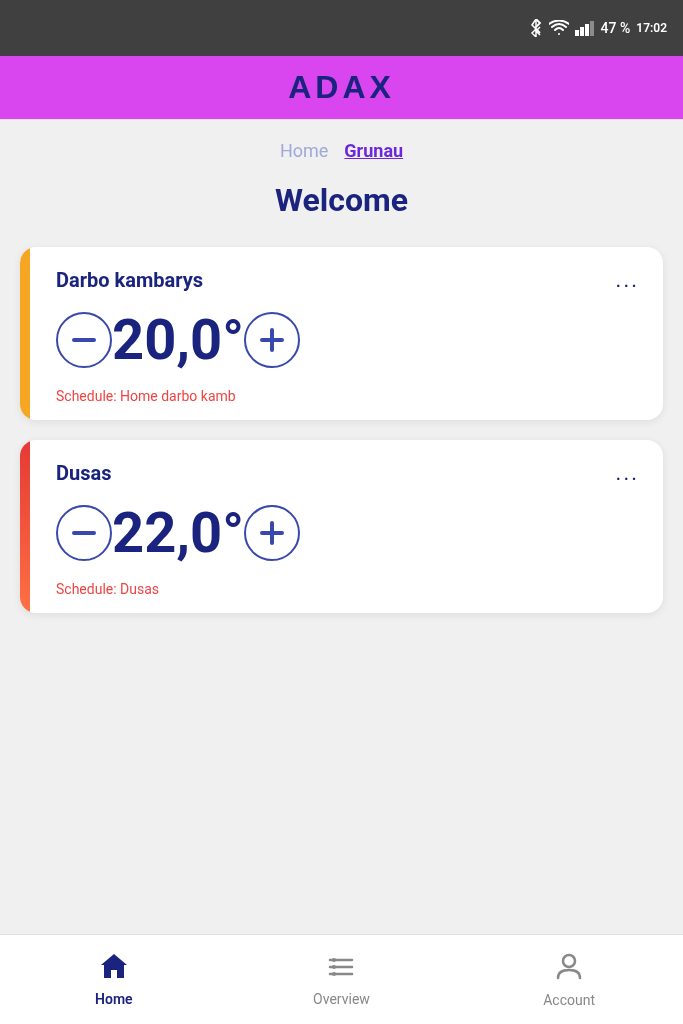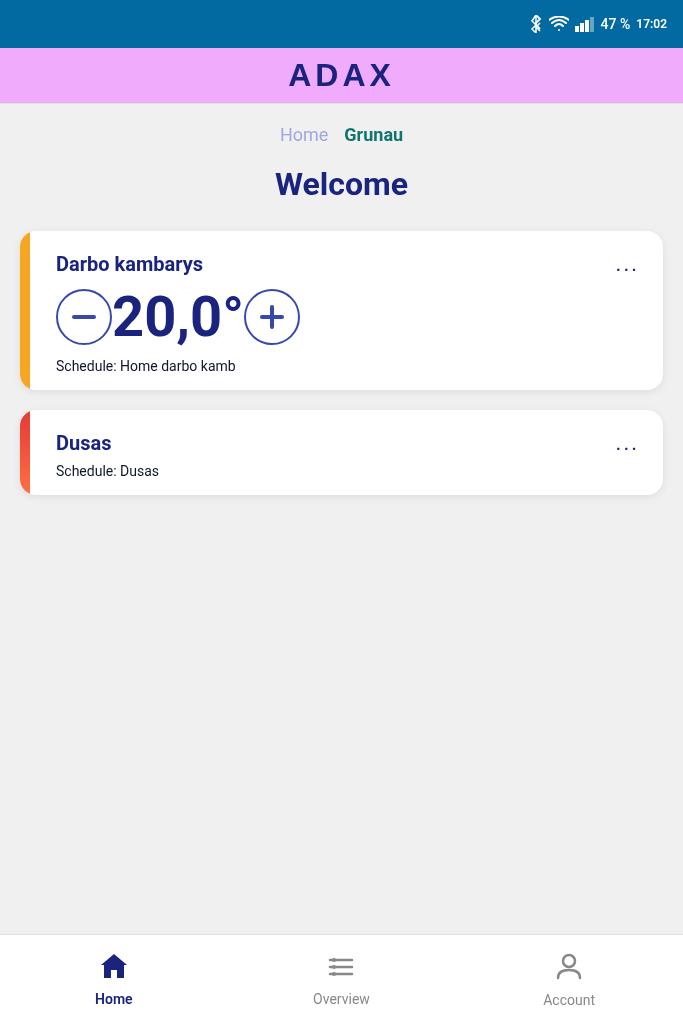--- a/index.html
+++ b/index.html
@@ -10,43 +10,43 @@
       height: 1024px;
       font-family: 'Roboto', Arial, sans-serif;
       background: #f0f0f0;
       display: flex;
       flex-direction: column;
       overflow: hidden;
     }
 
     
     .status-bar {
-      background: #0369a1;
+      background: #404040;
       color: white;
-      height: 48px;
+      height: 56px;
       display: flex;
       align-items: center;
       justify-content: flex-end;
       padding: 0 16px;
       gap: 8px;
       font-size: 14px;
       font-weight: 500;
       flex-shrink: 0;
     }
 
     .status-icons {
       display: flex;
       align-items: center;
       gap: 6px;
     }
 
     
     .header {
-      background: #f0abfc;
-      height: 56px;
+      background: #d946ef;
+      height: 64px;
       display: flex;
       align-items: center;
       justify-content: center;
       border-bottom: 1px solid #e0e0e0;
       flex-shrink: 0;
     }
 
     .logo {
       font-size: 32px;
       font-weight: 900;
@@ -72,22 +72,23 @@
       gap: 16px;
       margin-bottom: 20px;
     }
 
     .breadcrumb-item {
       font-size: 18px;
       color: #9fa8da;
     }
 
     .breadcrumb-item.active {
-      color: #0f766e;
+      color: #6d28d9;
       font-weight: 700;
+      text-decoration: underline;
     }
 
     
     .welcome-title {
       font-size: 32px;
       font-weight: 700;
       color: #1a237e;
       margin-bottom: 28px;
       text-align: center;
     }
@@ -97,20 +98,21 @@
       background: white;
       border-radius: 16px;
       width: 100%;
       padding: 20px 24px 16px 24px;
       margin-bottom: 20px;
       display: flex;
       flex-direction: column;
       position: relative;
       box-shadow: 0 2px 8px rgba(0,0,0,0.08);
       overflow: hidden;
+      gap: 7px;
     }
 
     .card-accent {
       position: absolute;
       left: 0;
       top: 0;
       bottom: 0;
       width: 10px;
       border-radius: 16px 0 0 16px;
     }
@@ -169,21 +171,21 @@
 
     .temp-display {
       font-size: 56px;
       font-weight: 700;
       color: #1a237e;
       text-align: center;
     }
 
     .card-schedule {
       font-size: 14px;
-      color: #0f172a;
+      color: #ef4444;
       margin-left: 12px;
     }
 
     
     .away-btn-container {
       display: flex;
       justify-content: center;
       margin-top: 10px;
       margin-bottom: 10px;
     }
@@ -304,20 +306,34 @@
     </div>
     <div class="card-schedule">Schedule: Home darbo kamb</div>
   </div>
 
   <div class="card">
     <div class="card-accent orange-red"></div>
     <div class="card-header">
       <span class="card-name">Dusas</span>
       <span class="card-menu">...</span>
     </div>
+    <div class="card-controls">
+      <button class="temp-btn">
+        <svg width="24" height="4" viewBox="0 0 24 4">
+          <rect x="0" y="0" width="24" height="4" rx="2" fill="#3949ab"></rect>
+        </svg>
+      </button>
+      <span class="temp-display">22,0°</span>
+      <button class="temp-btn">
+        <svg width="24" height="24" viewBox="0 0 24 24">
+          <rect x="10" y="0" width="4" height="24" rx="2" fill="#3949ab"></rect>
+          <rect x="0" y="10" width="24" height="4" rx="2" fill="#3949ab"></rect>
+        </svg>
+      </button>
+    </div>
     <div class="card-schedule">Schedule: Dusas</div>
   </div>
 
 
 </div>
 
 <div class="bottom-nav">
 
   <div class="nav-item active">
     <span class="nav-icon">

